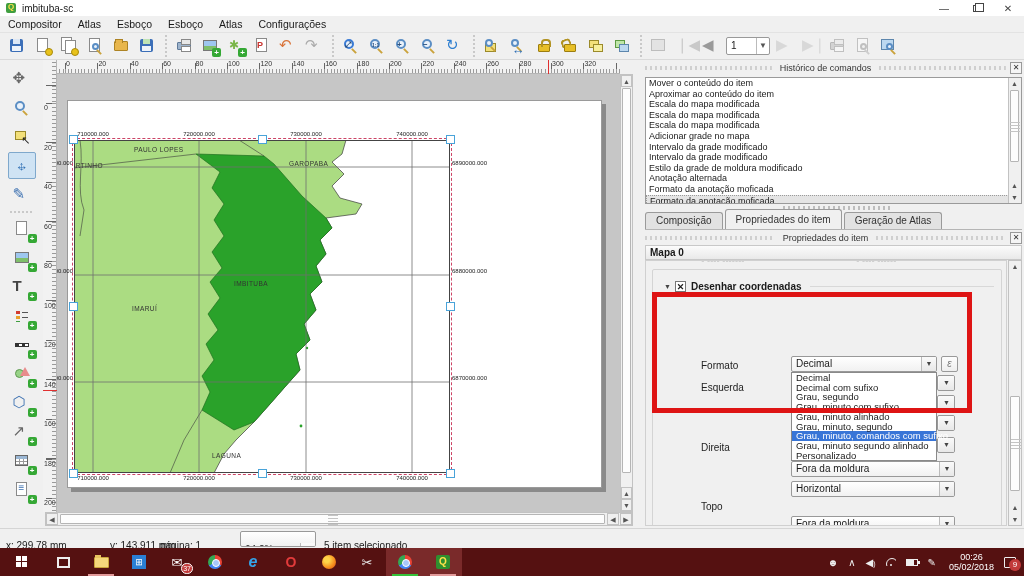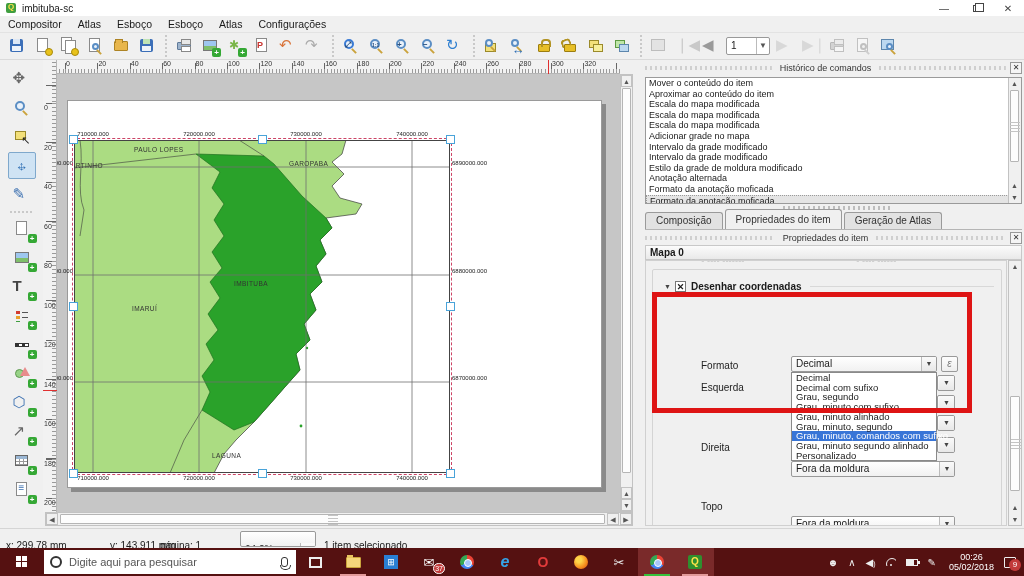--- a/index.html
+++ b/index.html
@@ -687,20 +687,23 @@
           <div class="dd-item">Grau, minuto alinhado</div>
           <div class="dd-item">Grau, minuto, segundo</div>
           <div class="dd-item sel">Grau, minuto, comandos com sufixo</div>
           <div class="dd-item">Grau, minuto segundo alinhado</div>
           <div class="dd-item">Personalizado</div>
         </div>
 
       <div class="combo" style="left:145px; top:200px; width:164px;">
         <span>Fora da moldura</span><span class="carr">▼</span>
       </div>
+      <div class="combo" style="left:145px; top:220px; width:164px;">
+        <span>Horizontal</span><span class="carr">▼</span>
+      </div>
       <div class="combo" style="left:145px; top:255px; width:164px;">
         <span>Fora da moldura</span><span class="carr">▼</span>
       </div>
 
     </div>
 
     <div id="props-scroll">
       <div class="sb-arrow" style="left:0; top:0; width:12px; height:11px; border:none;">▲</div>
       <div class="sb-thumb" style="left:1px; top:135px; width:10px; height:95px;">
           <div class="grip-dots" style="left:-2px; top:42px;"></div>
@@ -717,36 +720,31 @@
 
   <div id="statusbar">
     <span style="left:6px;">x: 299.78 mm</span>
     <span style="left:110px;">y: 143.911 mm</span>
 
     <span style="left:160px;">página: 1</span>
     <div class="combo" id="zoom-combo">
       <span>64.2%</span>
         <span class="carr">▼</span>
     </div>
-    <span style="left:324px;">1 item selecionado</span>
+    <span style="left:324px;">5 item selecionado</span>
   </div>
 
   <div id="taskbar">
     <div id="start-btn">
       <div class="win-logo">
           <div></div>
           <div></div>
           <div></div>
           <div></div>
         </div>
-    </div>
-    <div id="search-box">
-      <div id="cortana-ring"></div>
-      <span id="search-text">Digite aqui para pesquisar</span>
-      <div class="mic"></div>
     </div>
     <div id="task-apps" style="display:flex;">
         <div class="task-icon">
           <div class="ti-taskview"></div>
         </div>
         <div class="task-icon">
           <div class="ti-folder"></div>
           <div class="under"></div>
         </div>
         <div class="task-icon">

